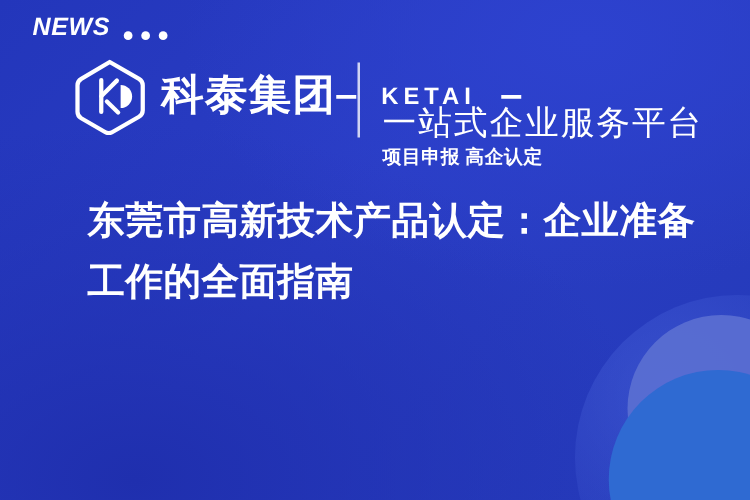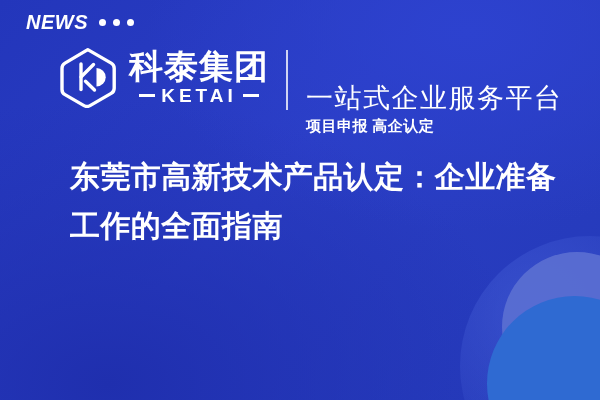--- a/index.html
+++ b/index.html
@@ -51,21 +51,21 @@
     top: 236px;
     background: radial-gradient(circle at 30% 30%, rgba(70,96,216,.55), rgba(70,96,216,0) 70%);
   }
 
   
   .news-row {
     position: absolute;
     left: 26px;
     top: 12px;
     display: flex;
-    align-items: center;
+    align-items: flex-end;
     gap: 11px;
     z-index: 5;
   }
   .news-label {
     color: #ffffff;
     font-size: 20px;
     font-weight: bold;
     font-style: italic;
     letter-spacing: .5px;
     line-height: 1;
@@ -93,37 +93,37 @@
     z-index: 5;
   }
   .brand-mark {
     width: 64px;
     height: 64px;
     flex: none;
     margin-right: 9px;
   }
   .brand-names {
     display: flex;
-    flex-direction: column;
+    flex-direction: row;
     align-items: center;
     justify-content: center;
     padding-top: 2px;
   }
   .brand-cn {
     color: #ffffff;
     font-size: 34px;
     font-weight: bold;
     line-height: 1.05;
     letter-spacing: 1px;
     white-space: nowrap;
   }
   .brand-en-row {
     display: flex;
     align-items: center;
-    gap: 6px;
+    gap: 20px;
     margin-top: 1px;
   }
   .brand-en-row .rule {
     display: block;
     width: 16px;
     height: 3px;
     background: #ffffff;
   }
   .brand-en {
     color: #ffffff;

